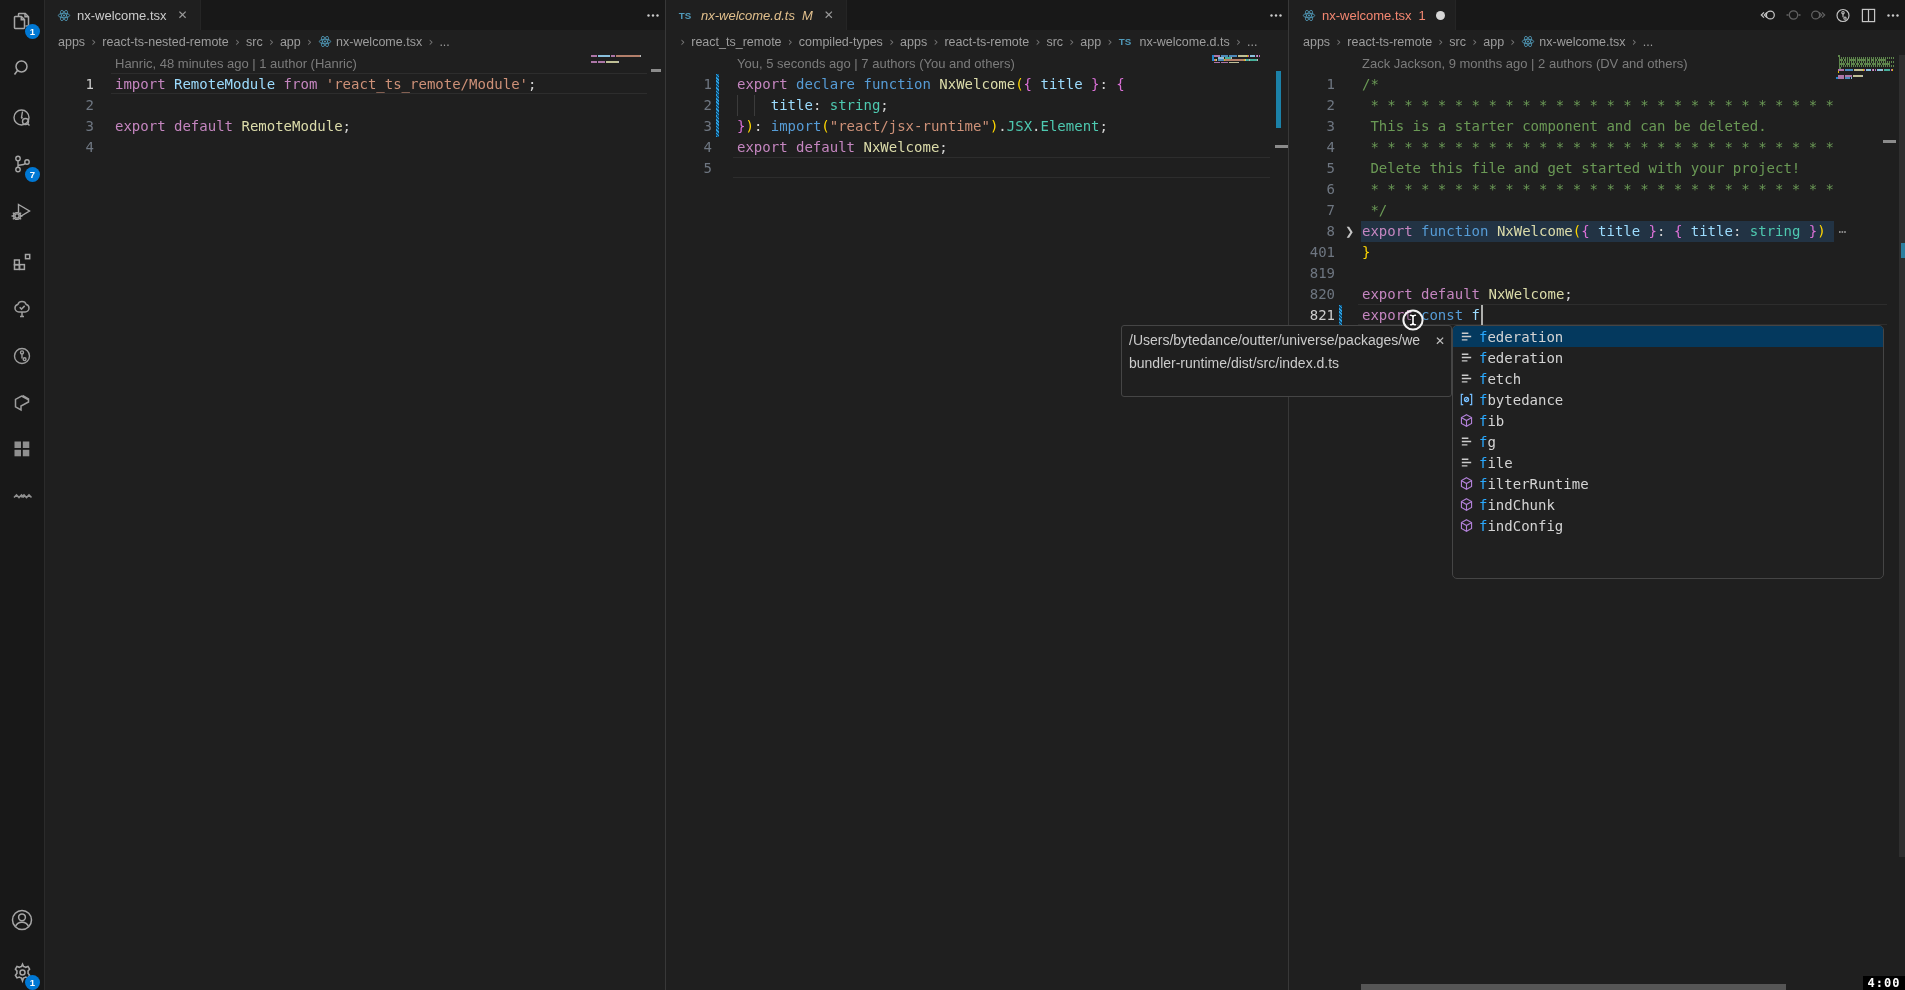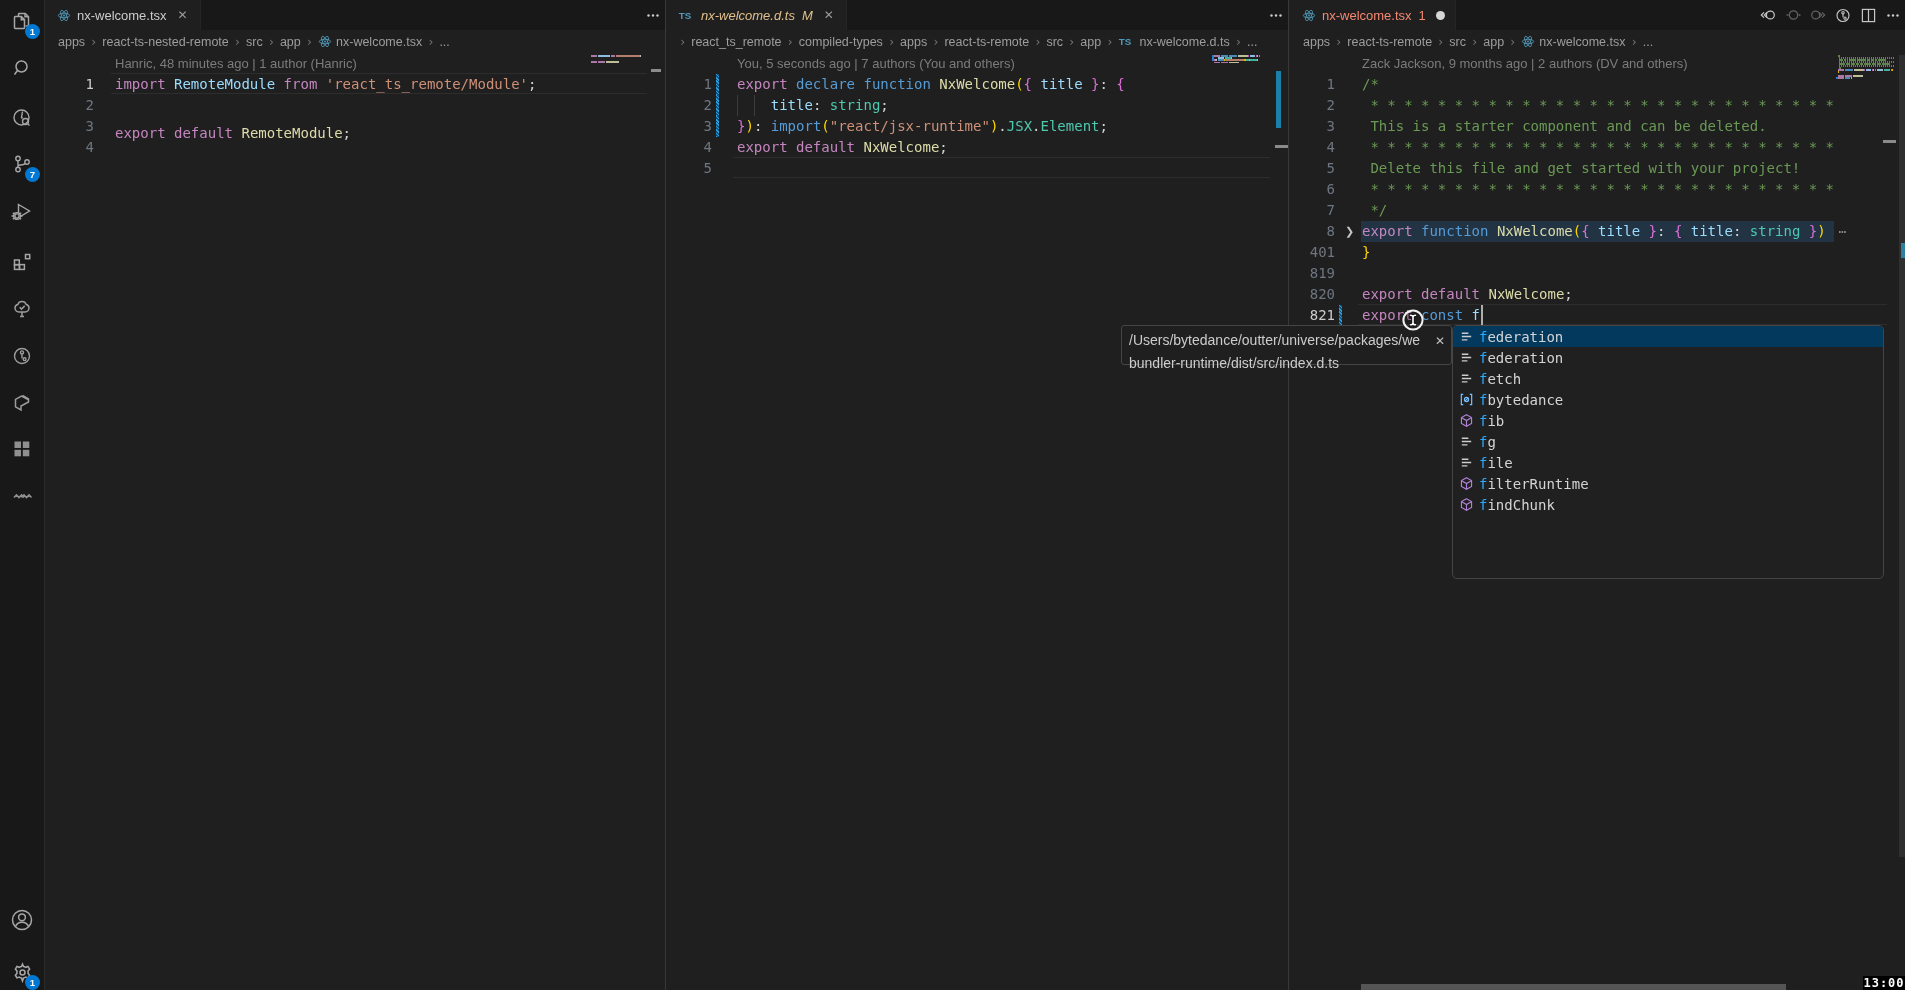--- a/index.html
+++ b/index.html
@@ -286,21 +286,21 @@
           <div class="lnum cur" style="left: 0px; width: 49px; top: 21px;">1</div>
           <div class="cline" style="left: 70px; top: 21px;"><span class="tk-kw">import </span><span class="tk-var">RemoteModule </span><span class="tk-kw">from </span><span class="tk-str">'react_ts_remote/Module'</span><span class="tk-p">;</span></div>
           <div class="mmbar" style="left: 546px; top: 2px; width: 6px; height: 2px; background: rgb(197, 134, 192); opacity: 0.85;"></div>
           <div class="mmbar" style="left: 553px; top: 2px; width: 12px; height: 2px; background: rgb(156, 220, 254); opacity: 0.85;"></div>
           <div class="mmbar" style="left: 566px; top: 2px; width: 4px; height: 2px; background: rgb(197, 134, 192); opacity: 0.85;"></div>
           <div class="mmbar" style="left: 571px; top: 2px; width: 24px; height: 2px; background: rgb(206, 145, 120); opacity: 0.85;"></div>
           <div class="mmbar" style="left: 595px; top: 2px; width: 1px; height: 2px; background: rgb(212, 212, 212); opacity: 0.85;"></div>
           <div class="lnum" style="left: 0px; width: 49px; top: 42px;">2</div>
           <div class="cline" style="left: 70px; top: 42px;"></div>
           <div class="lnum" style="left: 0px; width: 49px; top: 63px;">3</div>
-          <div class="cline" style="left: 70px; top: 70px;"><span class="tk-kw">export </span><span class="tk-kw">default </span><span class="tk-fn">RemoteModule</span><span class="tk-p">;</span></div>
+          <div class="cline" style="left: 70px; top: 63px;"><span class="tk-kw">export </span><span class="tk-kw">default </span><span class="tk-fn">RemoteModule</span><span class="tk-p">;</span></div>
           <div class="mmbar" style="left: 546px; top: 8px; width: 6px; height: 2px; background: rgb(197, 134, 192); opacity: 0.85;"></div>
           <div class="mmbar" style="left: 553px; top: 8px; width: 7px; height: 2px; background: rgb(197, 134, 192); opacity: 0.85;"></div>
           <div class="mmbar" style="left: 561px; top: 8px; width: 12px; height: 2px; background: rgb(220, 220, 170); opacity: 0.85;"></div>
           <div class="mmbar" style="left: 573px; top: 8px; width: 1px; height: 2px; background: rgb(212, 212, 212); opacity: 0.85;"></div>
           <div class="lnum" style="left: 0px; width: 49px; top: 84px;">4</div>
           <div class="cline" style="left: 70px; top: 84px;"></div>
           <div class="ovr" style="left: 606px; top: 16px; width: 10px; height: 3px; background: rgb(139, 139, 139);"></div>
         </div>
       </div>
       <div class="group sep" style="left: 666px; width: 623px;">
@@ -747,27 +747,36 @@
         </div>
         <div class="sg-row">
           <span class="sg-icon">
             <svg width="15" height="15" viewBox="0 0 16 16" fill="none" stroke="#b180d7" stroke-width="1.2">
               <path d="M8 1.8l5.4 3.1v6.2L8 14.2 2.6 11.1V4.9z"></path>
               <path d="M2.8 5L8 8l5.2-3M8 8v6"></path>
             </svg>
           </span>
           <span class="sg-label"><span class="hl">f</span><span>indChunk</span></span>
         </div>
-      </div>
-      <div class="hoverbox" style="left: 1121px; top: 325px; width: 331px; height: 40px;">
+        <div class="sg-row">
+          <span class="sg-icon">
+            <svg width="15" height="15" viewBox="0 0 16 16" fill="none" stroke="#b180d7" stroke-width="1.2">
+              <path d="M8 1.8l5.4 3.1v6.2L8 14.2 2.6 11.1V4.9z"></path>
+              <path d="M2.8 5L8 8l5.2-3M8 8v6"></path>
+            </svg>
+          </span>
+          <span class="sg-label"><span class="hl">f</span><span>indConfig</span></span>
+        </div>
+      </div>
+      <div class="hoverbox" style="left: 1121px; top: 325px; width: 331px; height: 72px;">
         <div class="hb-line" style="top: 6px; width: 305px;">/Users/bytedance/outter/universe/packages/we</div>
         <div class="hb-line" style="top: 29px; width: 318px;">bundler-runtime/dist/src/index.d.ts</div>
         <div class="hb-close" style="right: 6px; top: 8px;">✕</div>
       </div>
-      <div class="rec" style="left: 1863px; top: 976px; width: 42px; height: 14px;">13:00</div>
+      <div class="rec" style="left: 1863px; top: 976px; width: 42px; height: 14px;">4:00</div>
       <div class="mousecursor" style="left: 1401px; top: 307px;"><svg width="26" height="28" viewBox="0 0 26 28">
           <circle cx="12" cy="13" r="9.6" fill="rgba(30,30,30,0.25)" stroke="#f2f2f2" stroke-width="2"></circle>
           <g stroke="#111" stroke-width="3" stroke-linecap="round">
             <path d="M9.5 8.2c1.6 0 2.5.6 2.5 1.8v6c0 1.2.9 1.8 2.5 1.8M14.5 8.2c-1.6 0-2.5.6-2.5 1.8v6c0 1.2-.9 1.8-2.5 1.8"></path>
           </g>
           <g stroke="#fff" stroke-width="1.6" stroke-linecap="round" fill="none">
             <path d="M9.5 8.2c1.6 0 2.5.6 2.5 1.8v6c0 1.2.9 1.8 2.5 1.8M14.5 8.2c-1.6 0-2.5.6-2.5 1.8v6c0 1.2-.9 1.8-2.5 1.8"></path>
           </g>
         </svg></div>
     </div>

